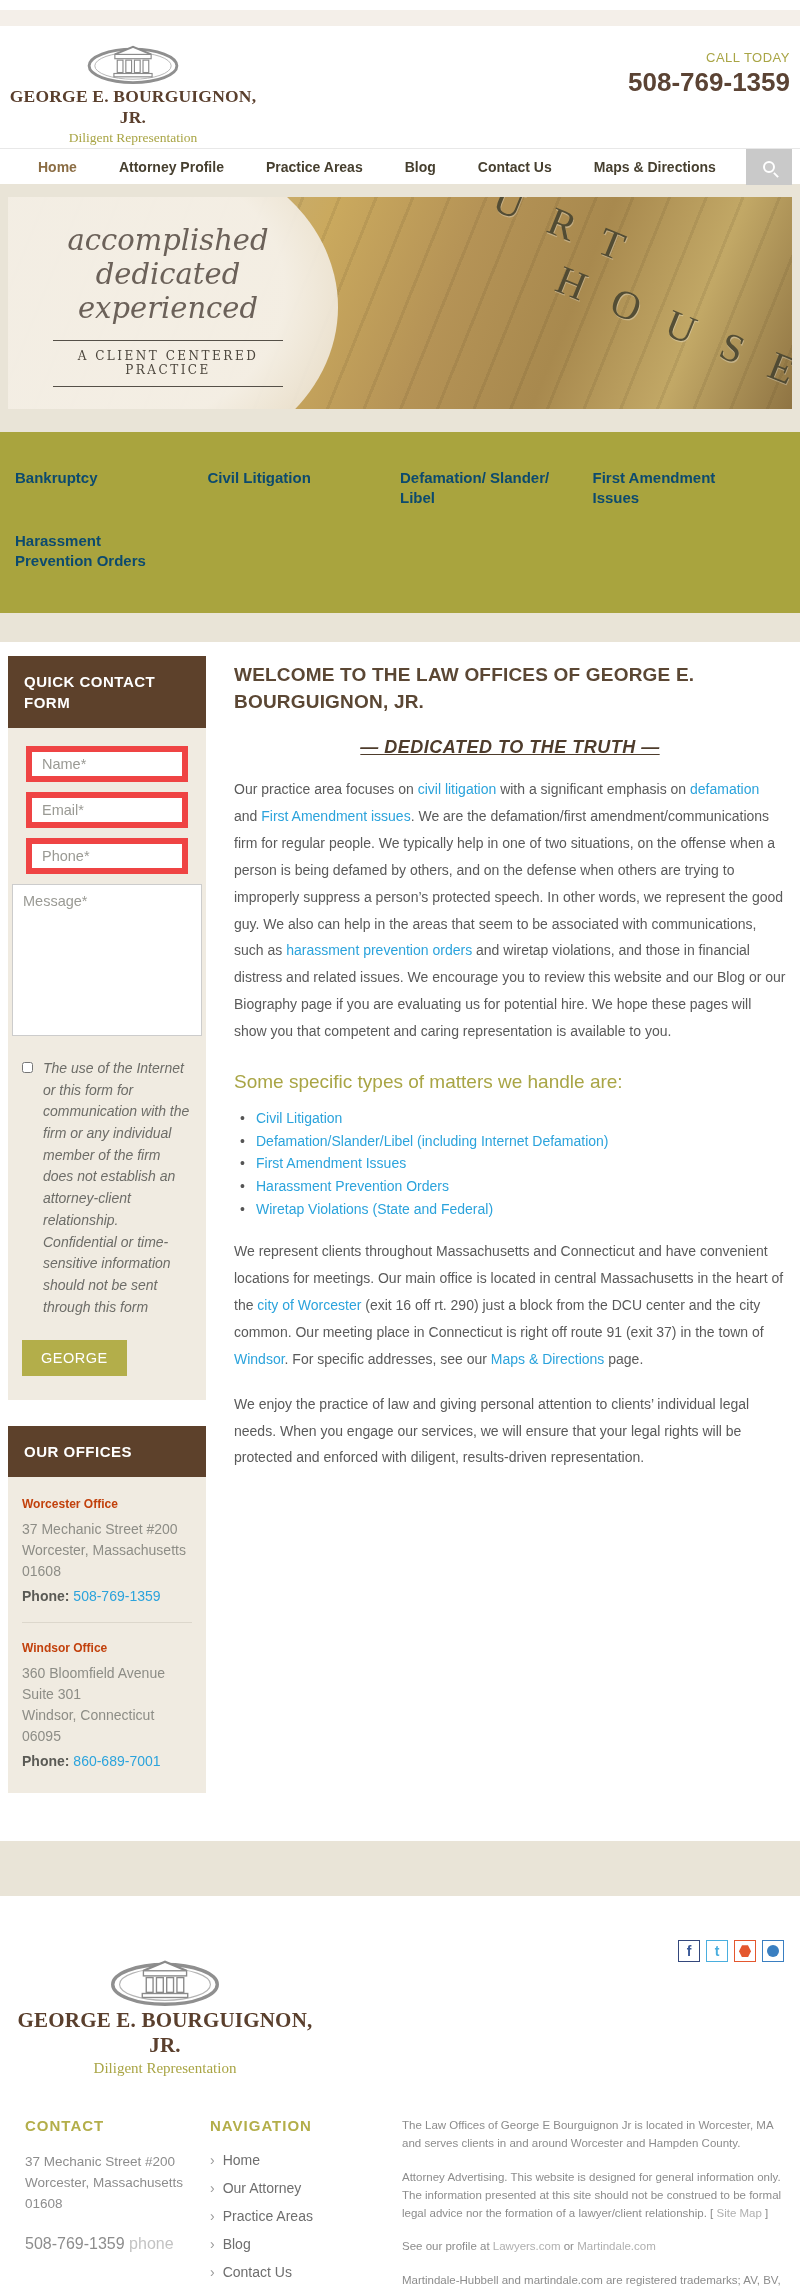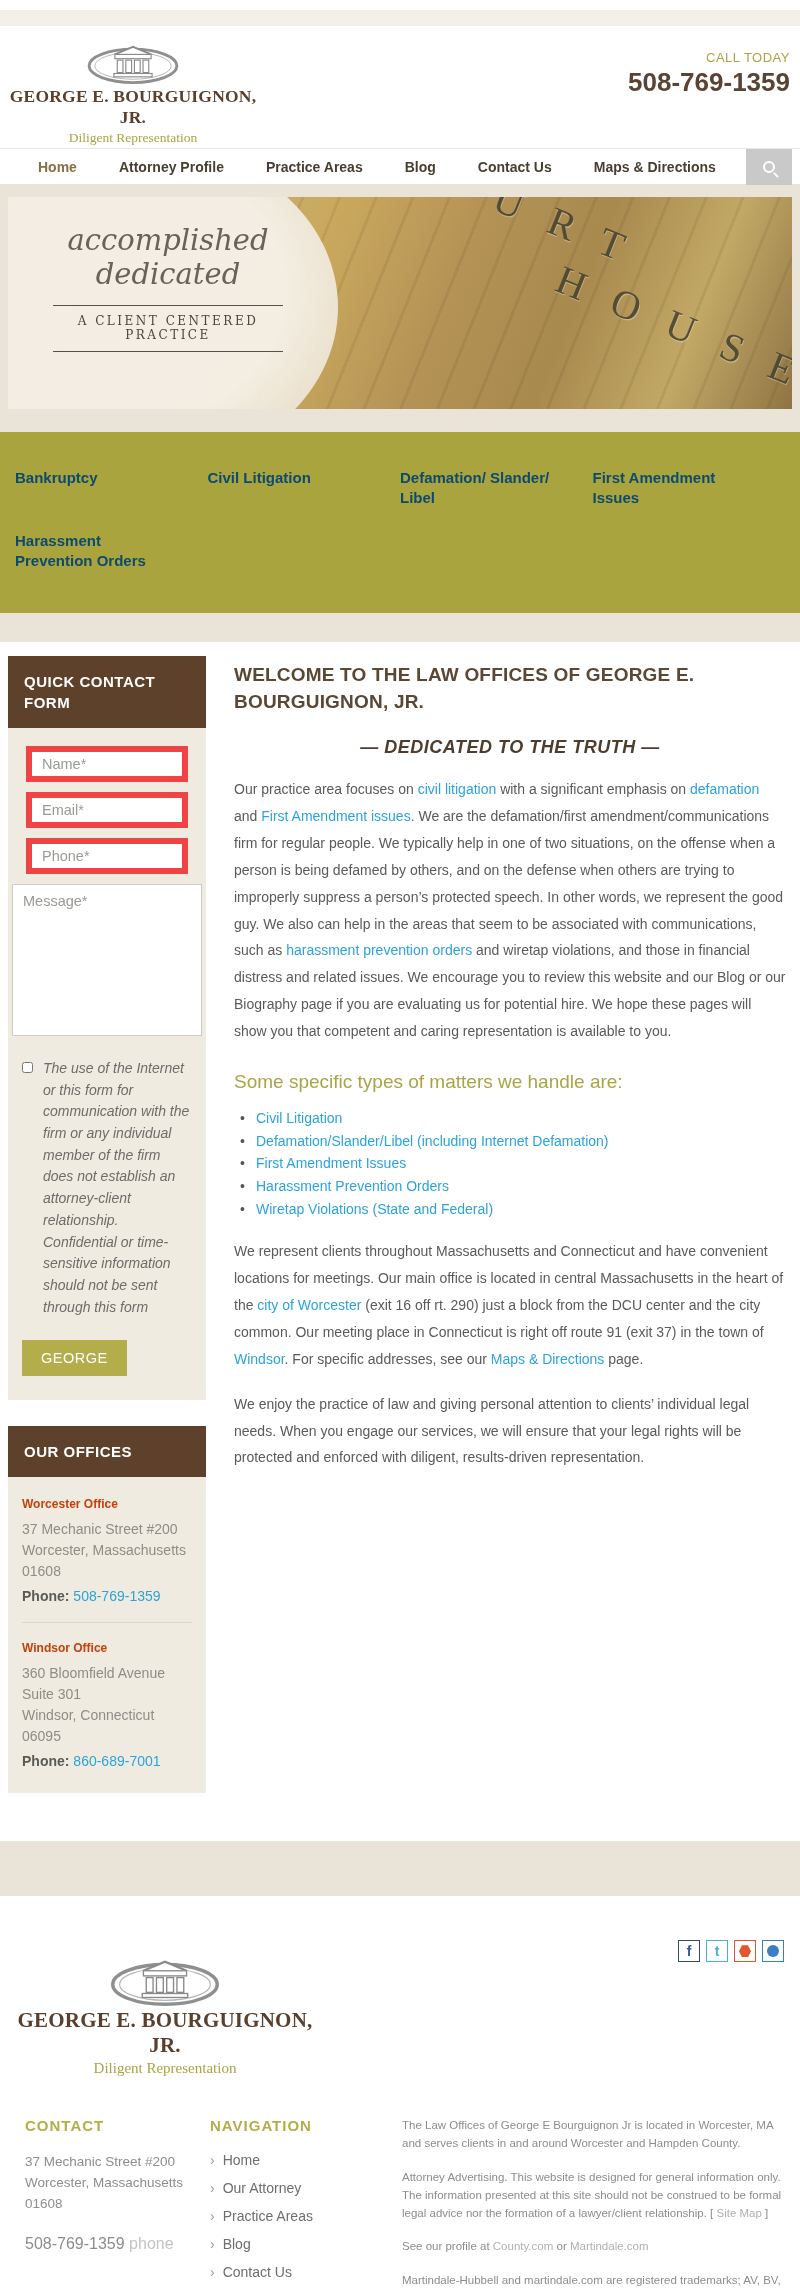--- a/index.html
+++ b/index.html
@@ -64,21 +64,21 @@
   .offices-card { background:#f0ebe1; padding:20px 14px 24px; }
   .office-name { color:#c2410c; font-weight:bold; font-size:12px; margin-bottom:8px; }
   .office-line { color:#8d8d86; font-size:14px; line-height:1.5; }
   .office-phone { margin-top:6px; font-size:14px; }
   .office-phone b { color:#5a5a55; }
   .office-phone a { color:#2ba3dc; }
   .office-div { border-top:1px solid #dcd7cc; margin:18px 0; }
 
   .main { flex:1; padding:6px 6px 0 28px; }
   .main h1 { color:#5b4734; font-size:19px; line-height:1.4; letter-spacing:.2px; }
-  .main h2 { color:#4e3c2c; font-size:18px; font-style:italic; text-align:center; margin:22px 0 8px; letter-spacing:.5px; }
+  .main h2 { color:#4e3c2c; font-size:18px; font-style:italic; text-align:center; margin:22px 0 8px; letter-spacing:.5px;text-decoration:underline; }
   .main p { color:#5a5a5a; font-size:14px; line-height:1.92; margin-top:18px; }
   .seg-link { color:#2ba3dc; }
   .main h3 { color:#a9a545; font-size:19px; font-weight:400; margin:26px 0 14px; }
   .matters { list-style:none; margin:0 0 6px 6px; }
   .matters li { font-size:14px; line-height:1.62; color:#555; padding-left:16px; position:relative; }
   .matters li::before { content:"•"; position:absolute; left:0; color:#555; }
   .matters a { color:#2ba3dc; }
 
   
   .footer { background:#fff; margin-top:55px; padding:46px 0 30px; position:relative; }
@@ -148,20 +148,21 @@
 </div>
 
 <div class="hero-wrap">
   <div class="hero">
     <span class="carve w1">COURT</span>
     <span class="carve w2">HOUSE</span>
     <div class="hero-oval"></div>
     <div class="hero-text">
       <div class="hero-line">accomplished</div>
       <div class="hero-line">dedicated</div>
+      <div class="hero-line">experienced</div>
       <div class="hero-rule"></div>
       <div class="hero-sub">A CLIENT CENTERED PRACTICE</div>
       <div class="hero-rule2"></div>
     </div>
   </div>
 </div>
 
 <div class="practice">
   <a>Bankruptcy</a>
   <a>Civil Litigation</a>
@@ -266,18 +267,18 @@
         <a><b>›</b><span>Our Attorney</span></a>
         <a><b>›</b><span>Practice Areas</span></a>
         <a><b>›</b><span>Blog</span></a>
         <a><b>›</b><span>Contact Us</span></a>
 
       </div>
     </div>
     <div class="f-col3">
       <p>The Law Offices of George E Bourguignon Jr is located in Worcester, MA and serves clients in and around Worcester and Hampden County.</p>
       <p>Attorney Advertising. This website is designed for general information only. The information presented at this site should not be construed to be formal legal advice nor the formation of a lawyer/client relationship. [ <a class="seg-link">Site Map</a> ]</p>
-      <p>See our profile at <a class="seg-link">County.com</a> or <a class="seg-link">Martindale.com</a></p>
+      <p>See our profile at <a class="seg-link">Lawyers.com</a> or <a class="seg-link">Martindale.com</a></p>
       <p>Martindale-Hubbell and martindale.com are registered trademarks; AV, BV, AV Preeminent and BV Distinguished are registered certification marks; Lawyers.com and the Martindale-Hubbell Peer Review Rated Icon are service marks; and Martindale-Hubbell Peer Review Ratings are trademarks of MH Sub I, LLC, used under license. Other products and services may be trademarks or registered trademarks of their respective companies. Copyright © 2026 MH Sub I, LLC. All rights reserved.</p>
     </div>
   </div>
 
 </div>
 
 </body></html>

